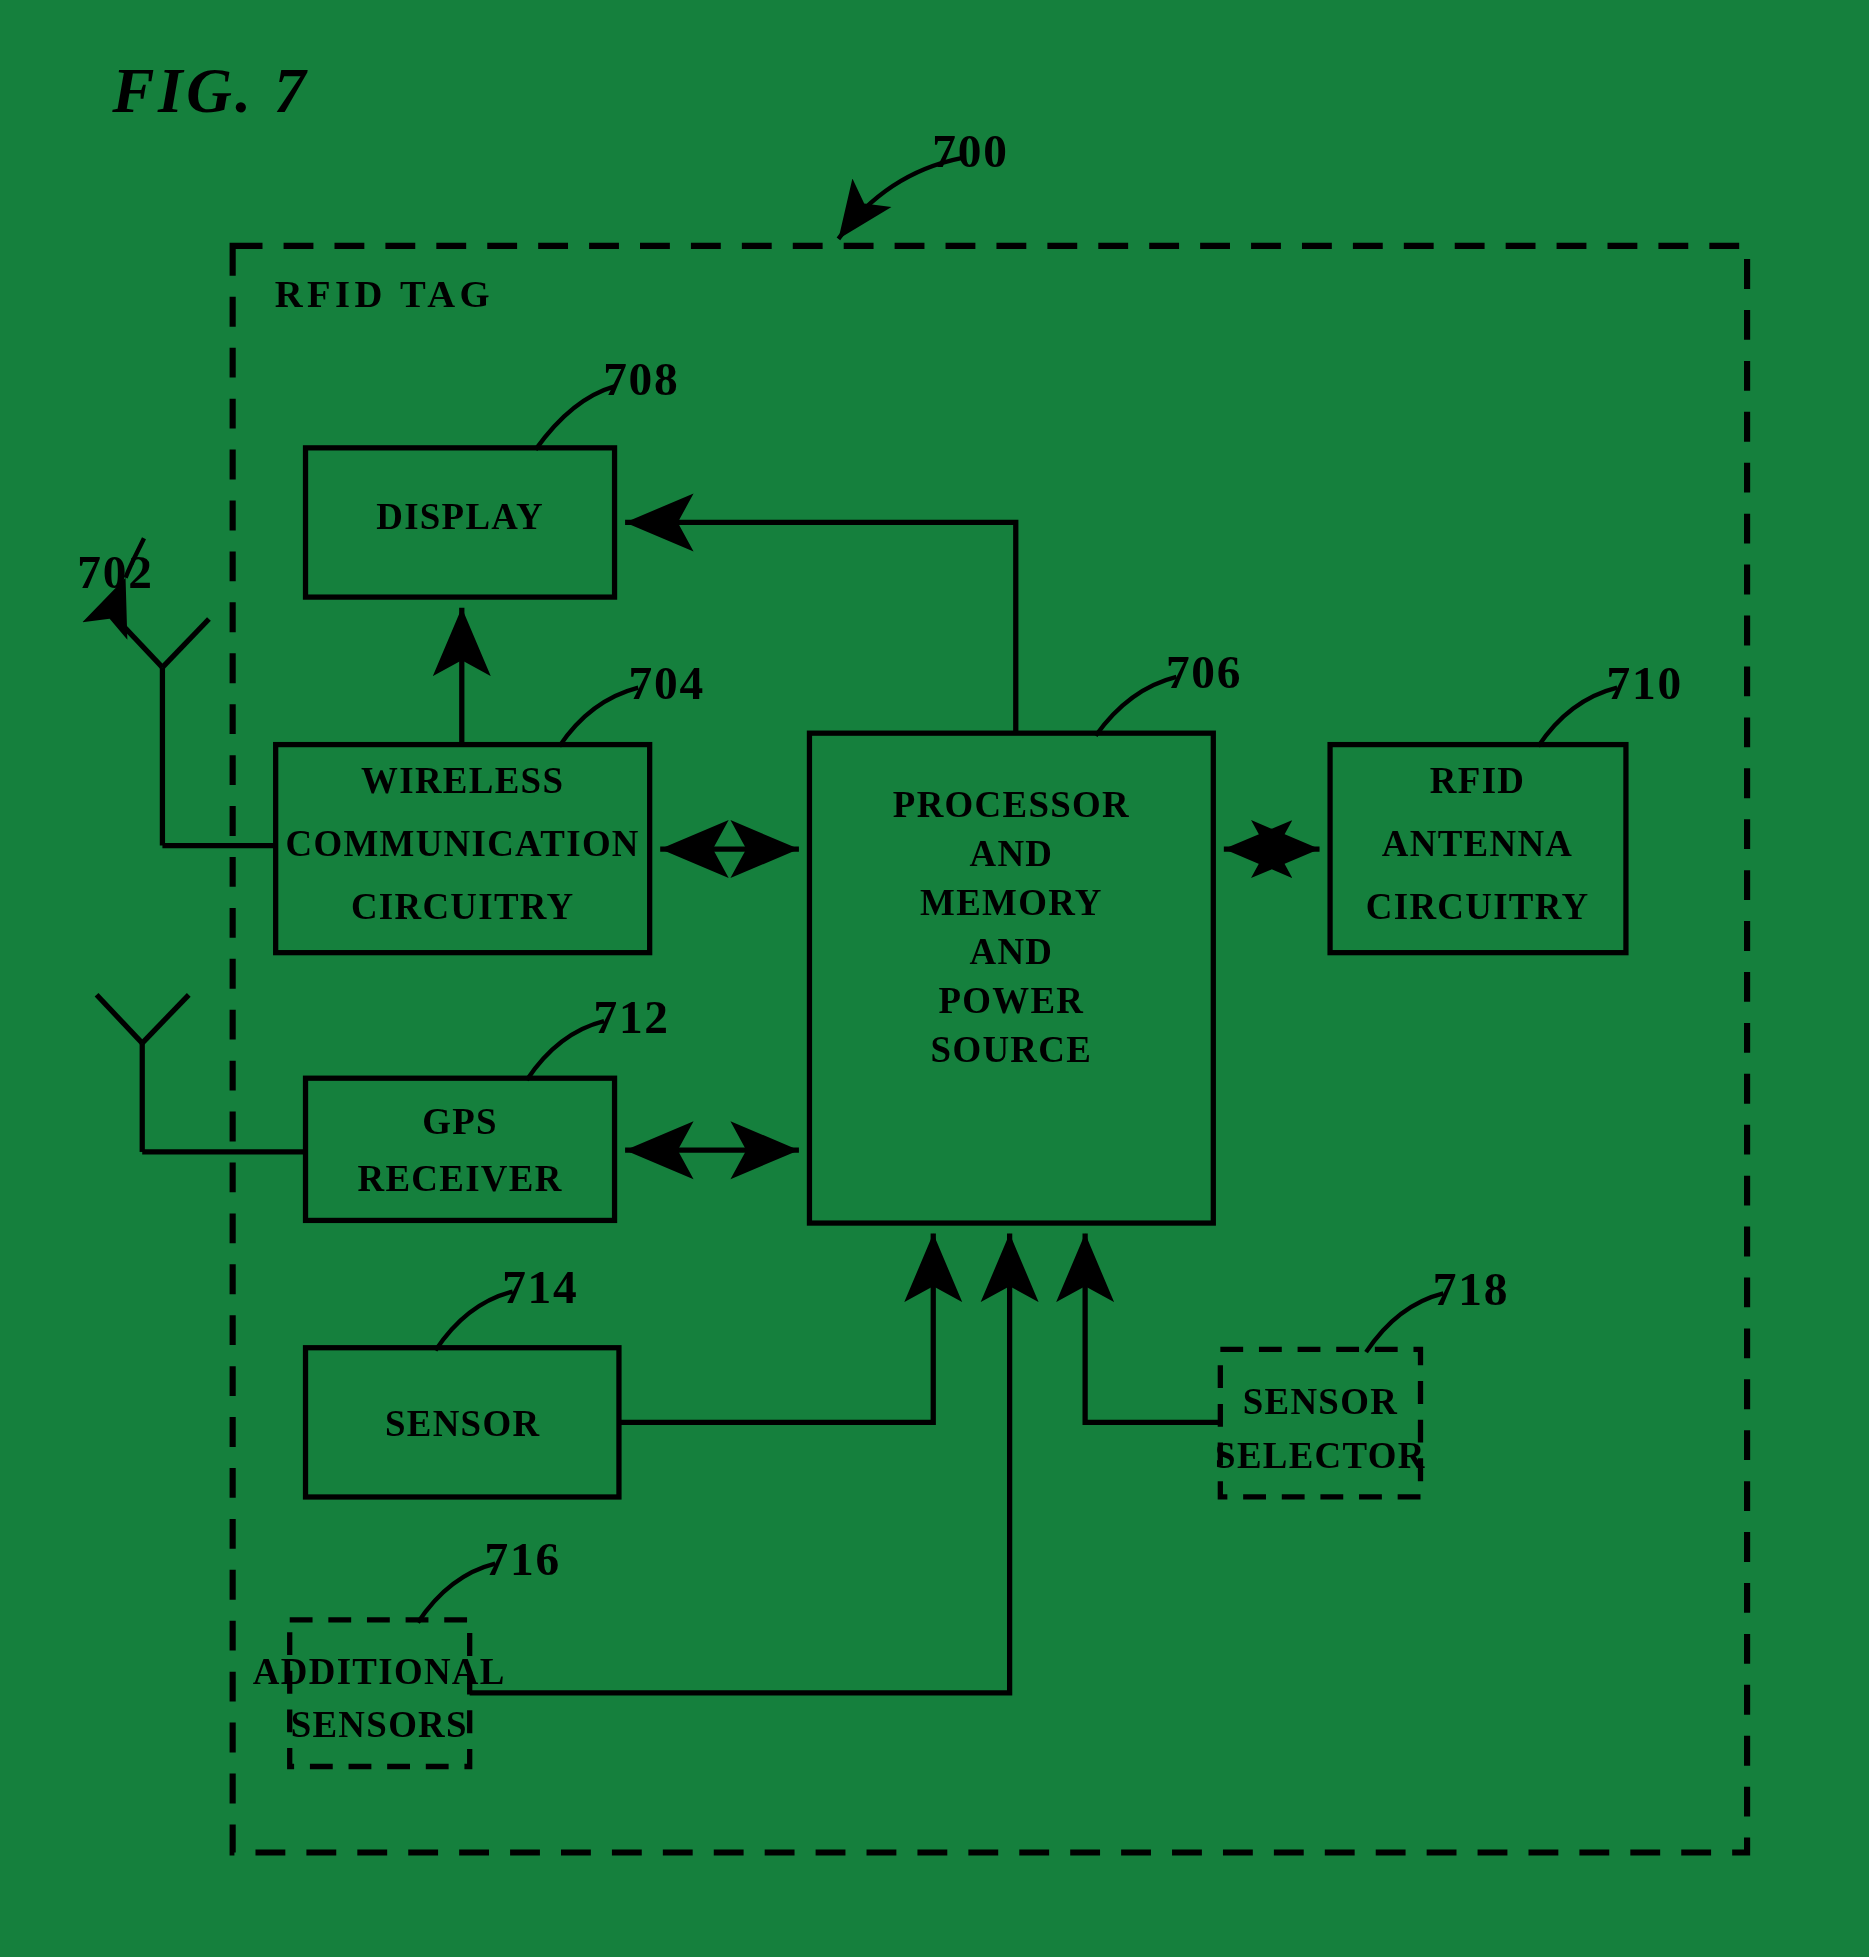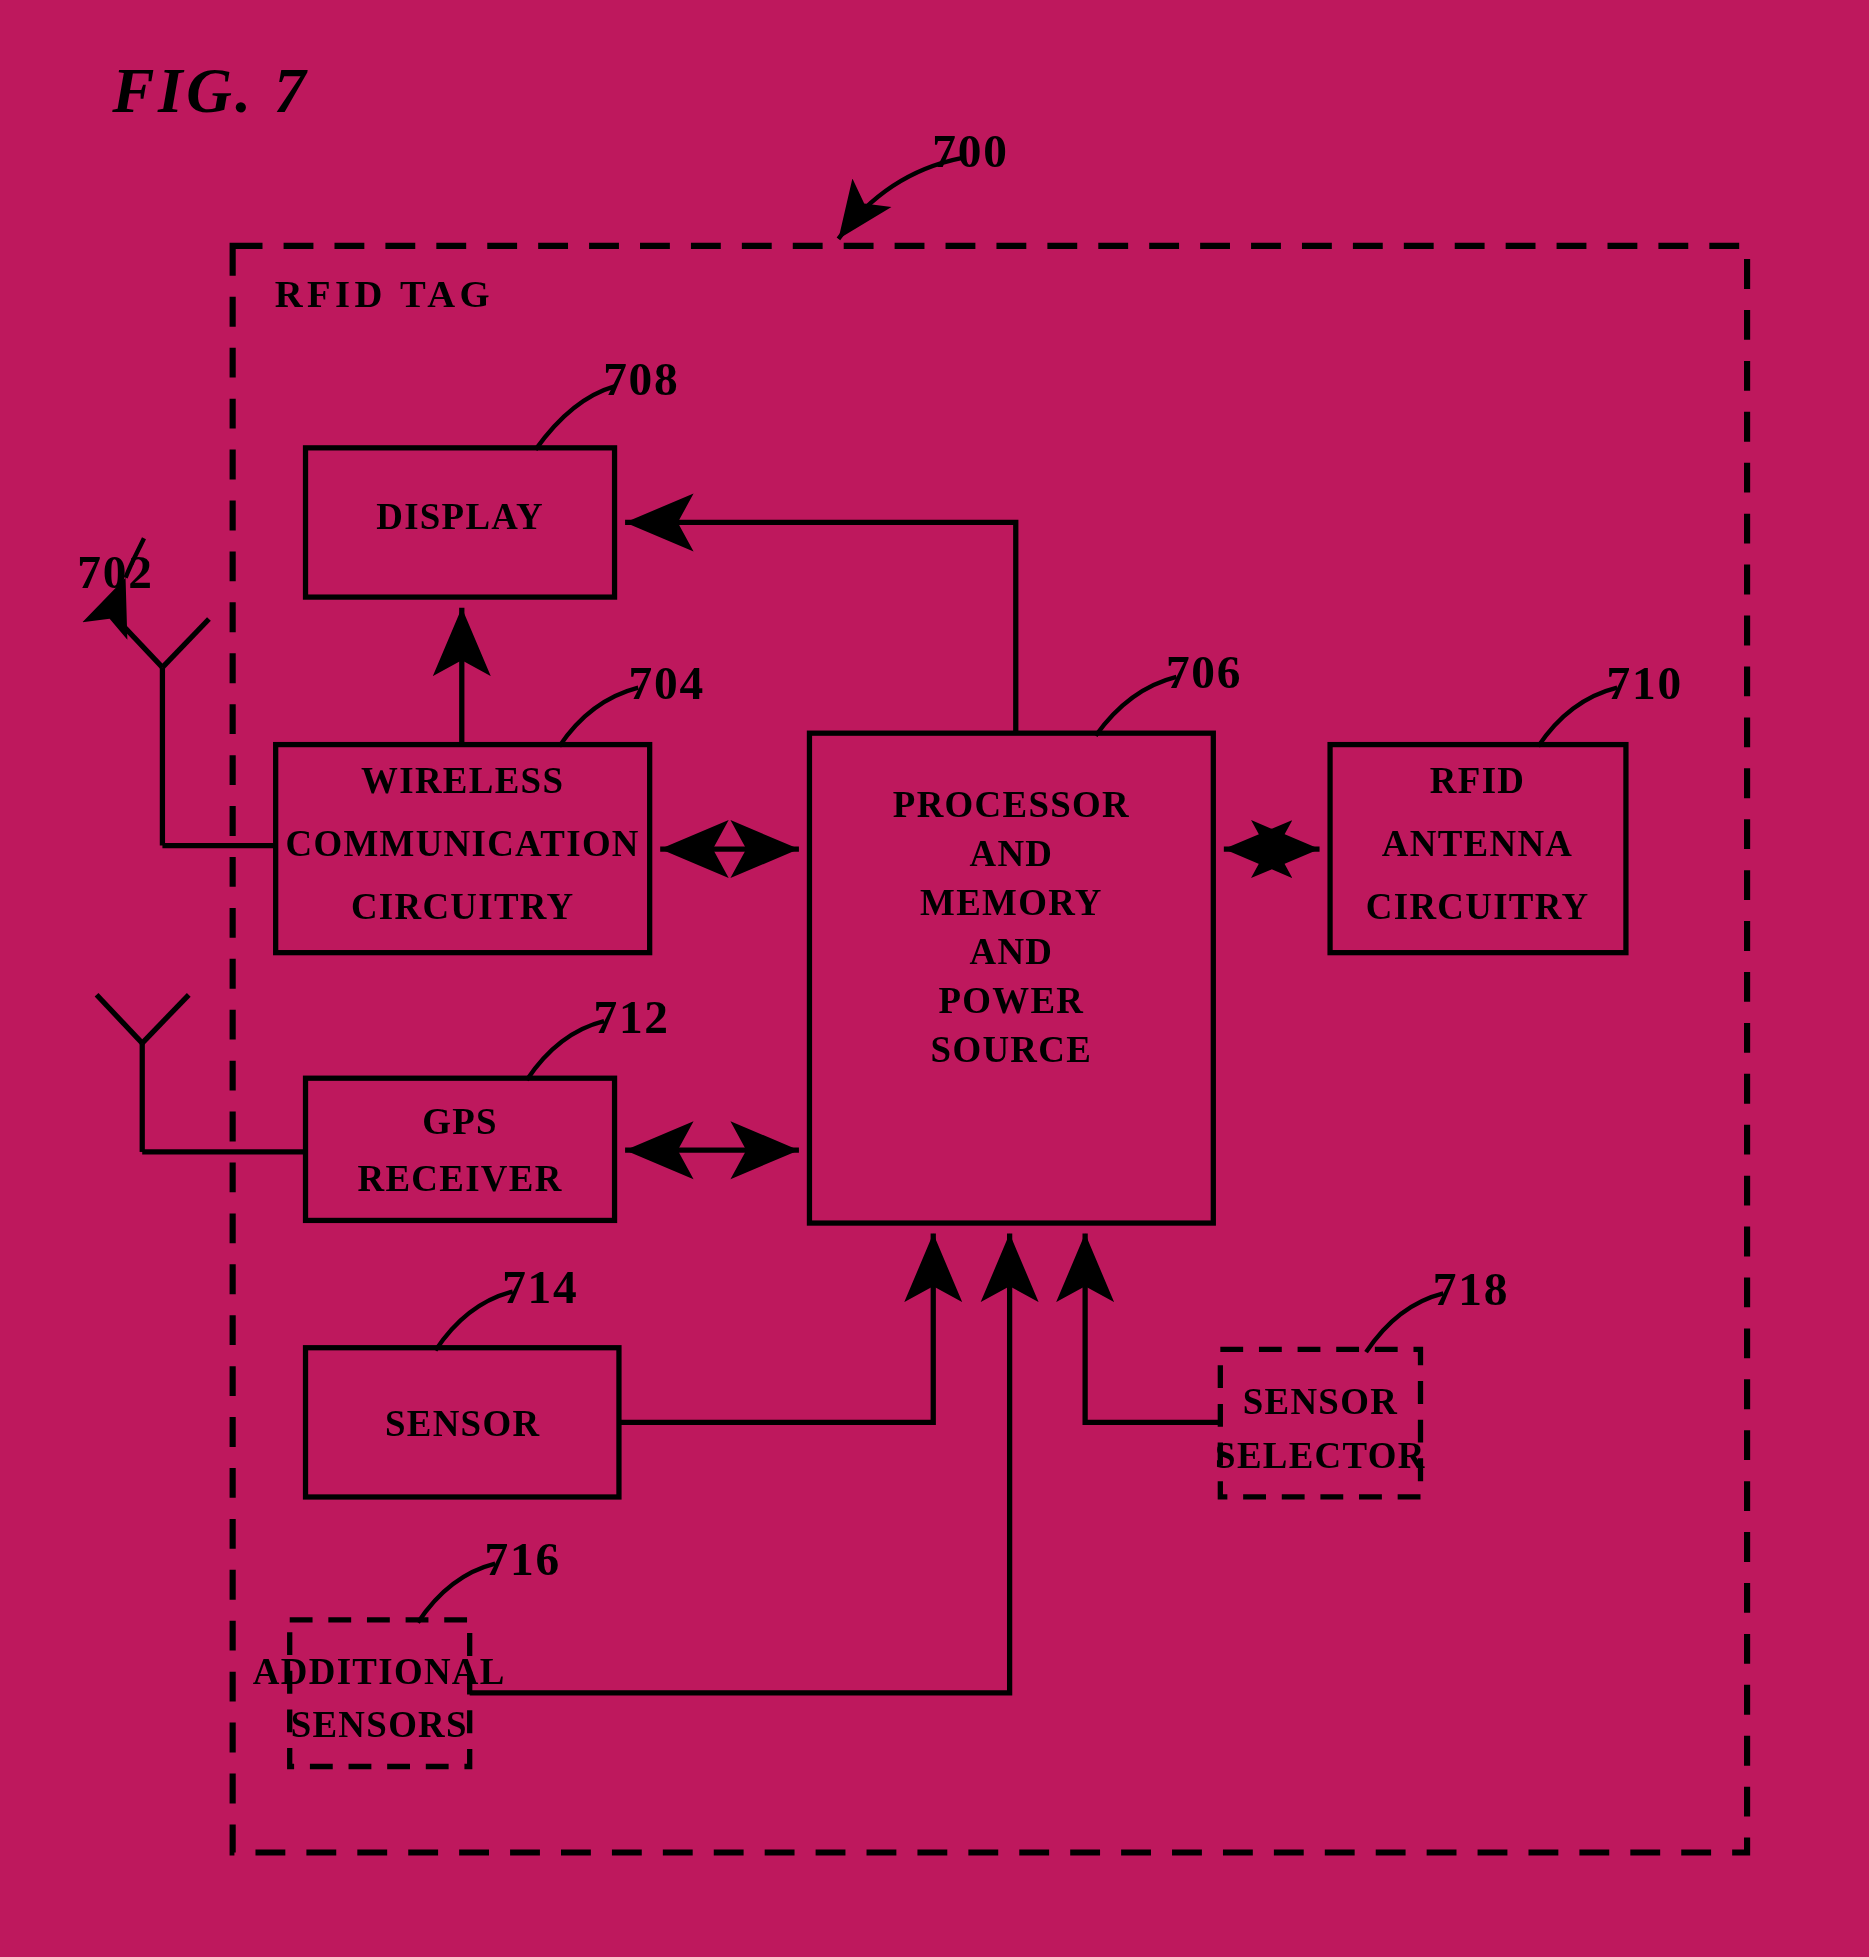--- a/index.html
+++ b/index.html
@@ -10,21 +10,21 @@
   body {
     width: 1870px;
     height: 1958px;
     font-family: "Liberation Serif", "DejaVu Serif", serif;
     overflow: hidden;
   }
   #figure-root {
     position: relative;
     width: 1870px;
     height: 1958px;
-    background: #be185d;
+    background: #15803d;
   }
   svg#diagram {
     position: absolute;
     top: 0;
     left: 0;
     width: 1870px;
     height: 1958px;
     display: block;
   }
   .fig-title {

